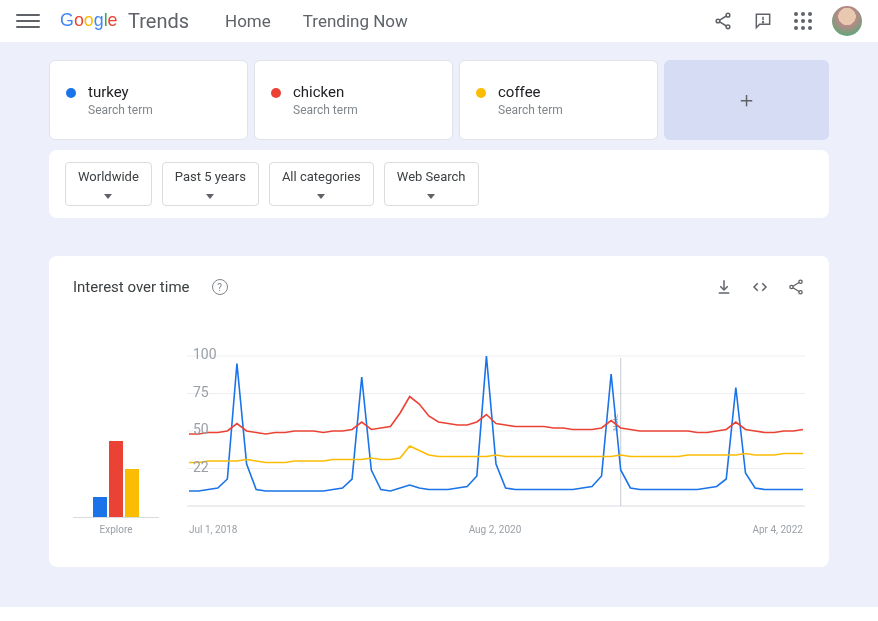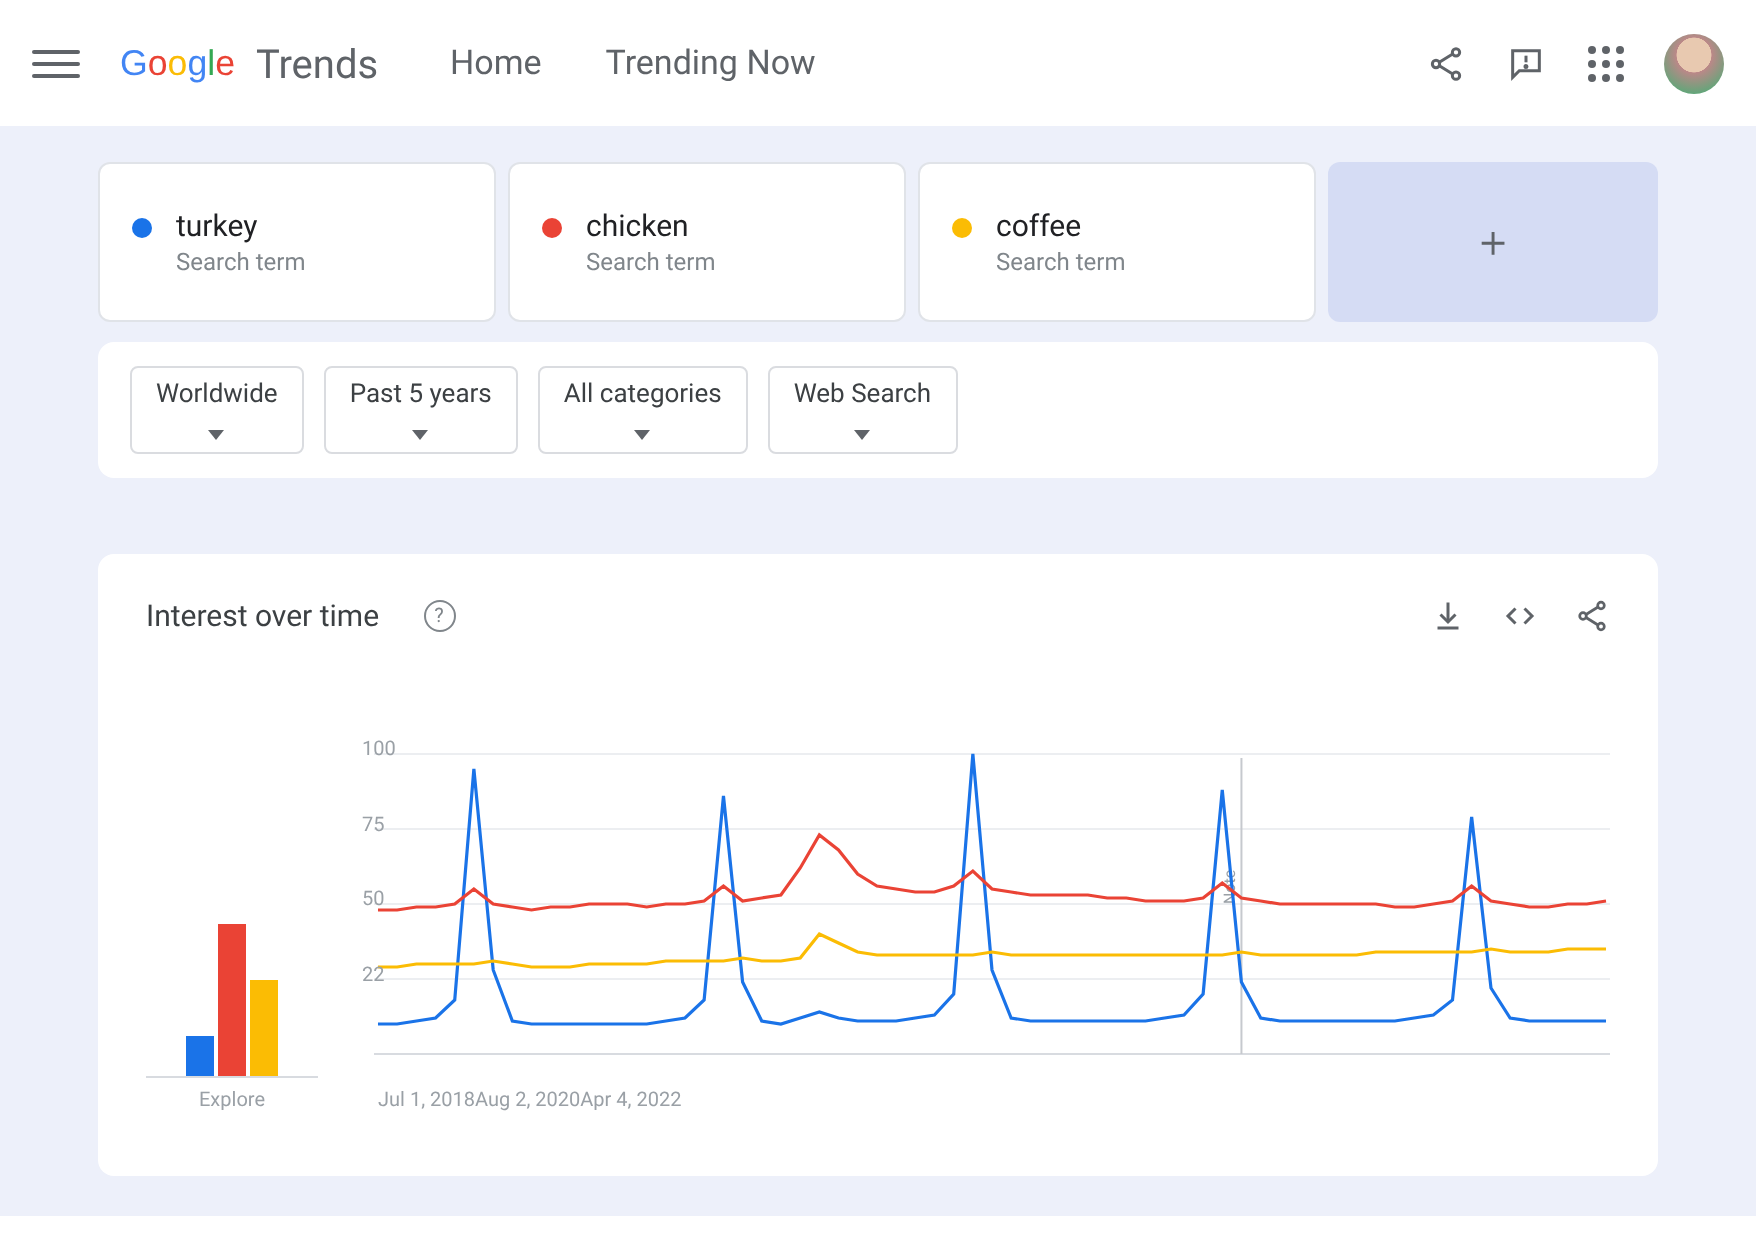--- a/index.html
+++ b/index.html
@@ -5,21 +5,21 @@
   * { box-sizing: border-box; margin: 0; padding: 0; }
   body {
     font-family: -apple-system, BlinkMacSystemFont, "Segoe UI", Roboto, Arial, sans-serif;
     background: #fff;
     width: 878px;
     color: #202124;
   }
   .header {
     display: flex;
     align-items: center;
-    height: 63px;
+    height: 42px;
     padding: 0 16px;
     background: #fff;
     gap: 8px;
   }
   .menu-icon {
     width: 24px; height: 24px;
     display: flex; flex-direction: column; justify-content: center; gap: 4px;
     cursor: pointer;
     margin-right: 12px;
   }
@@ -32,21 +32,21 @@
   .nav-item.active { color:#1a73e8; }
   .nav-item.active::after {
     content:''; position:absolute; bottom:0; left:-6px; right:-6px; height:3px; background:#1a73e8; border-radius:2px 2px 0 0;
   }
   .header-right { margin-left:auto; display:flex; align-items:center; gap: 18px;}
   .hicon { width:22px; height:22px; color:#5f6368; cursor:pointer; display:flex; align-items:center; justify-content:center;}
   .grid-icon { width:18px; height:18px; display:grid; grid-template-columns:repeat(3,4px); grid-template-rows:repeat(3,4px); gap:3px;}
   .grid-icon span { background:#5f6368; border-radius:50%;}
   .avatar { width:30px; height:30px; border-radius:50%; background: radial-gradient(circle at 50% 35%, #e8c9b0 35%, #b88 36%, #5a7 85%); }
 
-  .page-bg { background:#edf0fa; padding: 0 0 20px; }
+  .page-bg { background:#edf0fa; padding: 0 0 40px; }
   .wrap { max-width: 780px; margin: 0 auto; padding: 18px 0 0;}
 
   .terms-row { display:flex; gap:6px; padding: 0 0 10px;}
   .term-card {
     flex:1; background:#fff; border:1px solid #e0e3e8; border-radius:6px;
     padding: 22px 16px; display:flex; align-items:flex-start; gap:12px;
     cursor:pointer;
   }
   .term-dot { width:10px; height:10px; border-radius:50%; margin-top:5px;}
   .term-title { font-size:15px; color:#202124;}
@@ -79,22 +79,22 @@
   }
   .chart-actions { margin-left:auto; display:flex; gap:18px;}
   .aicon { width:18px; height:18px; color:#5f6368; cursor:pointer;}
   .chart-body { display:flex; gap:28px; margin-top:58px; align-items:flex-end;}
   .avg-col { width:86px; text-align:center;}
   .avg-bars { display:flex; align-items:flex-end; justify-content:center; gap:2px; height:80px; border-bottom:1px solid #d8dbe0;}
   .avg-bars div { width:14px;}
   .avg-label { font-size:10px; color:#9aa0a6; margin-top:6px;}
   .plot { flex:1; position:relative; }
   .yaxis { position:absolute; left:-6px; top:0; bottom:20px; width:26px; }
-  .ytick { position:absolute; left:0; font-size:10px; color:#9aa0a6; transform:translateY(-50%);}
-  .xaxis { display:flex; justify-content:flex-start; font-size:10px; color:#9aa0a6; margin-top:6px; padding: 0 2px;}
+  .ytick { position:absolute; left:12px; font-size:14px; color:#9aa0a6; transform:translateY(-50%);}
+  .xaxis { display:flex; justify-content:space-between; font-size:10px; color:#9aa0a6; margin-top:6px; padding: 0 2px;}
   .grid-line { stroke:#eceef1; stroke-width:1;}
   .line { fill:none; stroke-width:1.6; }
   .note-line { stroke:#c6c9ce; stroke-width:1; }
   .note-text { font-size:8px; fill:#9aa0a6; }
 </style>
 </head>
 <body>
 
 <div class="header">
   <div class="menu-icon">

